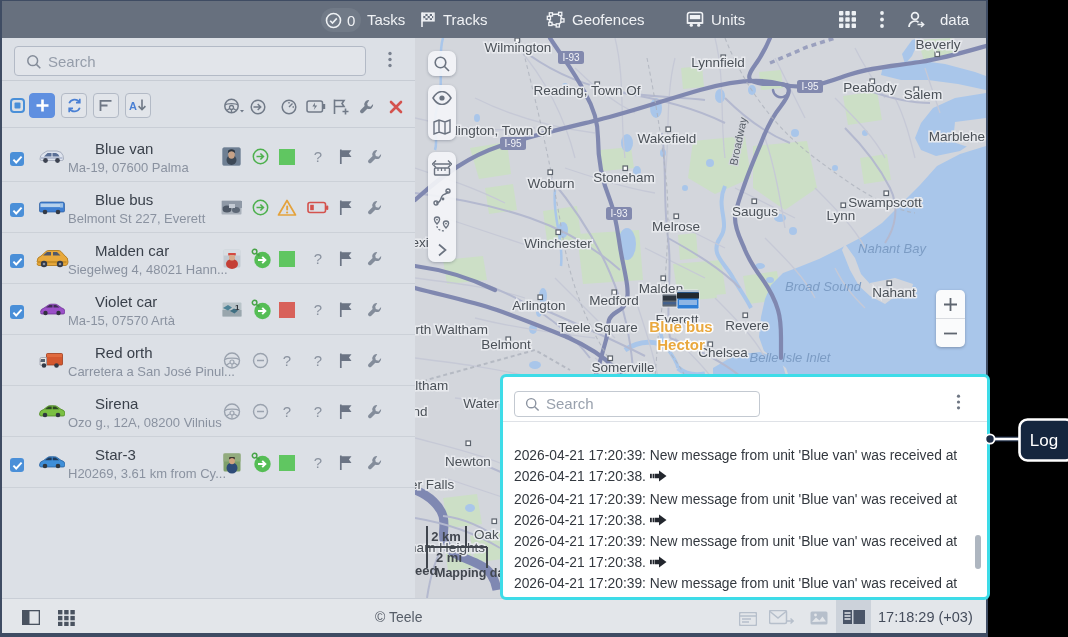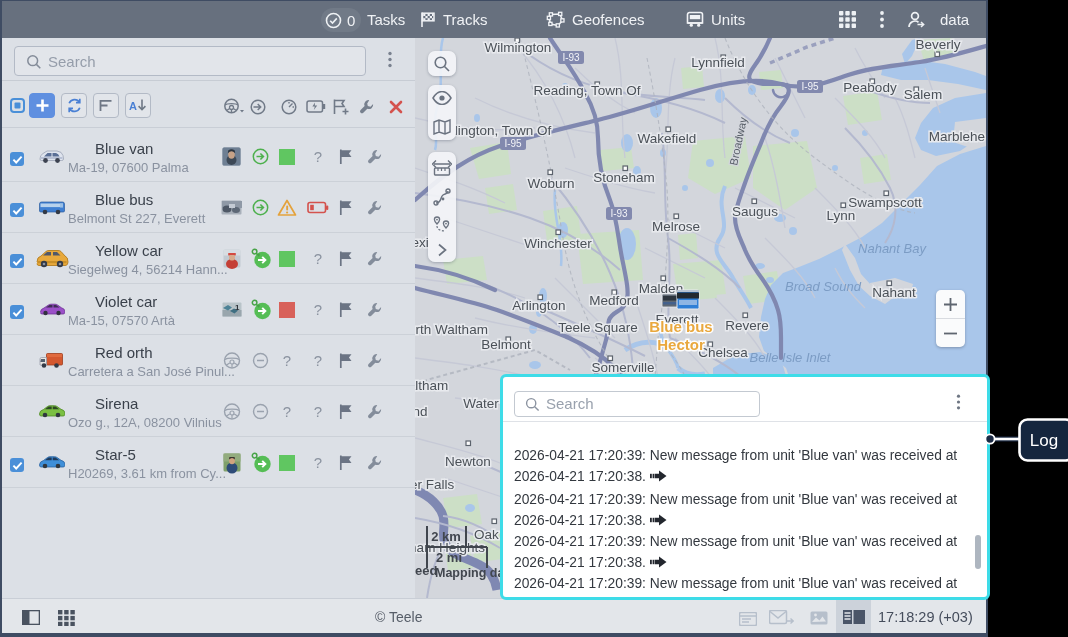--- a/index.html
+++ b/index.html
@@ -292,22 +292,22 @@
             </svg></div>
         <svg class="uicon" style="left:33px;width:34px;" width="34" height="51" viewBox="0 0 34 21">
             <path d="M2 14 q0 -5 4 -6 l5 -4.5 q1 -1 3 -1 h9 q2 0 3 1 l4 4.5 q3 1 3 6 l-0.5 2 q-0.5 1.5 -2.5 1.5 h-26 q-2 0 -2 -2" fill="#e8a93c" stroke="#b27d20" stroke-width="0.9"></path>
             <path d="M8 7.5 l4 -3.5 h4 v3.5 z m10 0 v-3.5 h4 l3.5 3.5 z" fill="#50586a"></path>
             <rect x="2.5" y="13" width="29" height="2.2" fill="#c88f28"></rect>
             <circle cx="9" cy="16" r="3.2" fill="#343b48"></circle>
             <circle cx="25" cy="16" r="3.2" fill="#343b48"></circle>
             <circle cx="9" cy="16" r="1.3" fill="#8b93a2"></circle>
             <circle cx="25" cy="16" r="1.3" fill="#8b93a2"></circle>
           </svg>
-        <div class="uname">Yellow car</div>
-          <div class="uaddr">Siegelweg 4, 56214 Hann...</div>
+        <div class="uname">Malden car</div>
+          <div class="uaddr">Siegelweg 4, 48021 Hann...</div>
         <svg class="uicon" style="left:221px;width:18px;" width="18" height="51" viewBox="0 0 18 19">
             <rect x="0.5" y="0.5" width="17" height="18" rx="1.5" fill="#c2cad2"></rect>
             <rect x="0.5" y="0.5" width="17" height="6" fill="#d8dde2"></rect>
             <ellipse cx="9" cy="15" rx="6" ry="5" fill="#c43f36"></ellipse>
             <ellipse cx="9" cy="8.2" rx="3" ry="3.4" fill="#d8ab8c"></ellipse>
             <path d="M5.5 7 q3.5 -3.4 7 0 l-0.5 -2.6 h-6 z" fill="#c43f36"></path>
             <rect x="5" y="4" width="8" height="2" rx="1" fill="#d44a40"></rect>
           </svg>
         <span class="gArrF uicon" style="left:249px;width:21px;">
             <svg width="21" height="51" viewBox="0 0 21 21">
@@ -449,21 +449,21 @@
       <div class="urow">
         <div class="ucheck"><svg width="15" height="15" viewBox="0 0 15 15">
               <path d="M3.4 7.6 l2.8 2.9 l5.4 -5.8" fill="none" stroke="#fff" stroke-width="1.9"></path>
             </svg></div>
         <svg class="uicon" style="left:36px;width:27px;" width="27" height="51" viewBox="0 0 27 15">
             <path d="M1.5 10 q0 -3.5 4 -4.5 l4 -3 q1 -0.8 2.5 -0.8 h4.5 q1.5 0 2.5 0.8 l4 2.8 q3.5 0.7 4 3.7 l-0.3 2 q-0.3 1 -1.7 1 h-22 q-1.5 0 -1.5 -2" fill="#3f8fd8" stroke="#2a62a0" stroke-width="0.8"></path>
             <path d="M7 5.2 l3.5 -2.8 h3.2 v2.8 z m7.7 0 v-2.8 h2.8 l3.7 2.8 z" fill="#1e3a5c"></path>
             <circle cx="7" cy="11" r="2.3" fill="#31383f"></circle>
             <circle cx="20" cy="11" r="2.3" fill="#31383f"></circle>
           </svg>
-        <div class="uname">Star-5</div>
+        <div class="uname">Star-3</div>
           <div class="uaddr">H20269, 3.61 km from Cy...</div>
         <svg class="uicon" style="left:221px;width:18px;" width="18" height="51" viewBox="0 0 18 19">
             <rect x="0.5" y="0.5" width="17" height="18" rx="1.5" fill="#7fa06a"></rect>
             <rect x="0.5" y="0.5" width="17" height="8" fill="#93ac7e"></rect>
             <ellipse cx="9" cy="15" rx="5.5" ry="5.5" fill="#2d4b78"></ellipse>
             <ellipse cx="9" cy="8" rx="2.9" ry="3.3" fill="#d0a37f"></ellipse>
             <path d="M6 6.5 q3 -3 6 0 l-0.4 -2.4 h-5.2 z" fill="#3c3630"></path>
           </svg>
         <span class="gArrF uicon" style="left:249px;width:21px;">
             <svg width="21" height="51" viewBox="0 0 21 21">

